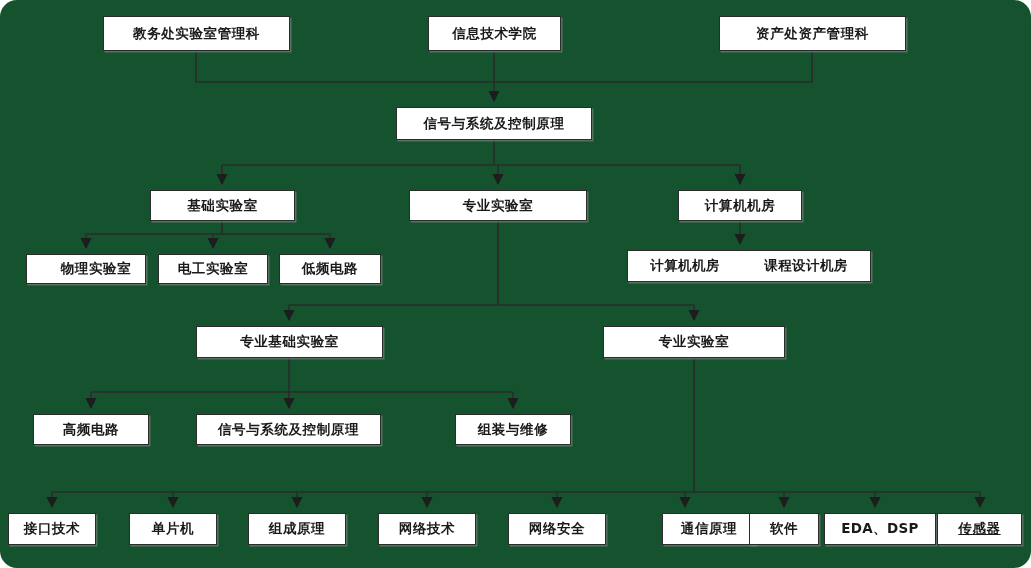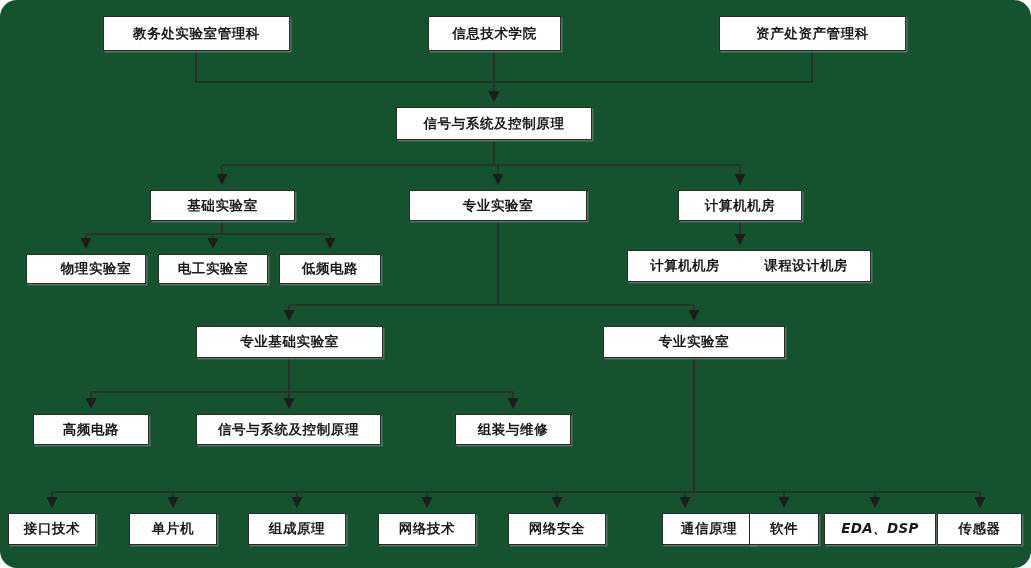--- a/index.html
+++ b/index.html
@@ -134,16 +134,16 @@
   <div class="node" style="left: 196px; top: 414px; width: 185px; height: 31px; border-color: rgb(43, 43, 43); background: rgb(255, 255, 255); color: rgb(26, 26, 26);">信号与系统及控制原理</div>
   <div class="node" style="left: 455px; top: 414px; width: 116px; height: 31px; border-color: rgb(43, 43, 43); background: rgb(255, 255, 255); color: rgb(26, 26, 26);">组装与维修</div>
 
   <div class="node" style="left: 8px; top: 513px; width: 88px; height: 32px; border-color: rgb(43, 43, 43); background: rgb(255, 255, 255); color: rgb(26, 26, 26);">接口技术</div>
   <div class="node" style="left: 129px; top: 513px; width: 88px; height: 32px; border-color: rgb(43, 43, 43); background: rgb(255, 255, 255); color: rgb(26, 26, 26);">单片机</div>
   <div class="node" style="left: 248px; top: 513px; width: 98px; height: 32px; border-color: rgb(43, 43, 43); background: rgb(255, 255, 255); color: rgb(26, 26, 26);">组成原理</div>
   <div class="node" style="left: 378px; top: 513px; width: 98px; height: 32px; border-color: rgb(43, 43, 43); background: rgb(255, 255, 255); color: rgb(26, 26, 26);">网络技术</div>
   <div class="node" style="left: 508px; top: 513px; width: 98px; height: 32px; border-color: rgb(43, 43, 43); background: rgb(255, 255, 255); color: rgb(26, 26, 26);">网络安全</div>
   <div class="node" style="left: 638px; top: 513px; width: 94px; height: 32px; border-color: rgb(43, 43, 43); background: rgb(255, 255, 255); color: rgb(26, 26, 26); margin-left: 24px;">通信原理</div>
   <div class="node" style="left: 749px; top: 513px; width: 70px; height: 32px; border-color: rgb(43, 43, 43); background: rgb(255, 255, 255); color: rgb(26, 26, 26);">软件</div>
-  <div class="node latin" style="left: 824px; top: 513px; width: 112px; height: 32px; border-color: rgb(43, 43, 43); background: rgb(255, 255, 255); color: rgb(26, 26, 26); font-style: italic;">EDA、DSP</div>
-  <div class="node" style="left: 937px; top: 513px; width: 85px; height: 32px; border-color: rgb(43, 43, 43); background: rgb(255, 255, 255); color: rgb(26, 26, 26);">传感器</div>
+  <div class="node latin" style="left: 824px; top: 513px; width: 112px; height: 32px; border-color: rgb(43, 43, 43); background: rgb(255, 255, 255); color: rgb(26, 26, 26);">EDA、DSP</div>
+  <div class="node" style="left: 937px; top: 513px; width: 85px; height: 32px; border-color: rgb(43, 43, 43); background: rgb(255, 255, 255); color: rgb(26, 26, 26); text-decoration: underline;">传感器</div>
 
 </div>
 
 </body></html>

